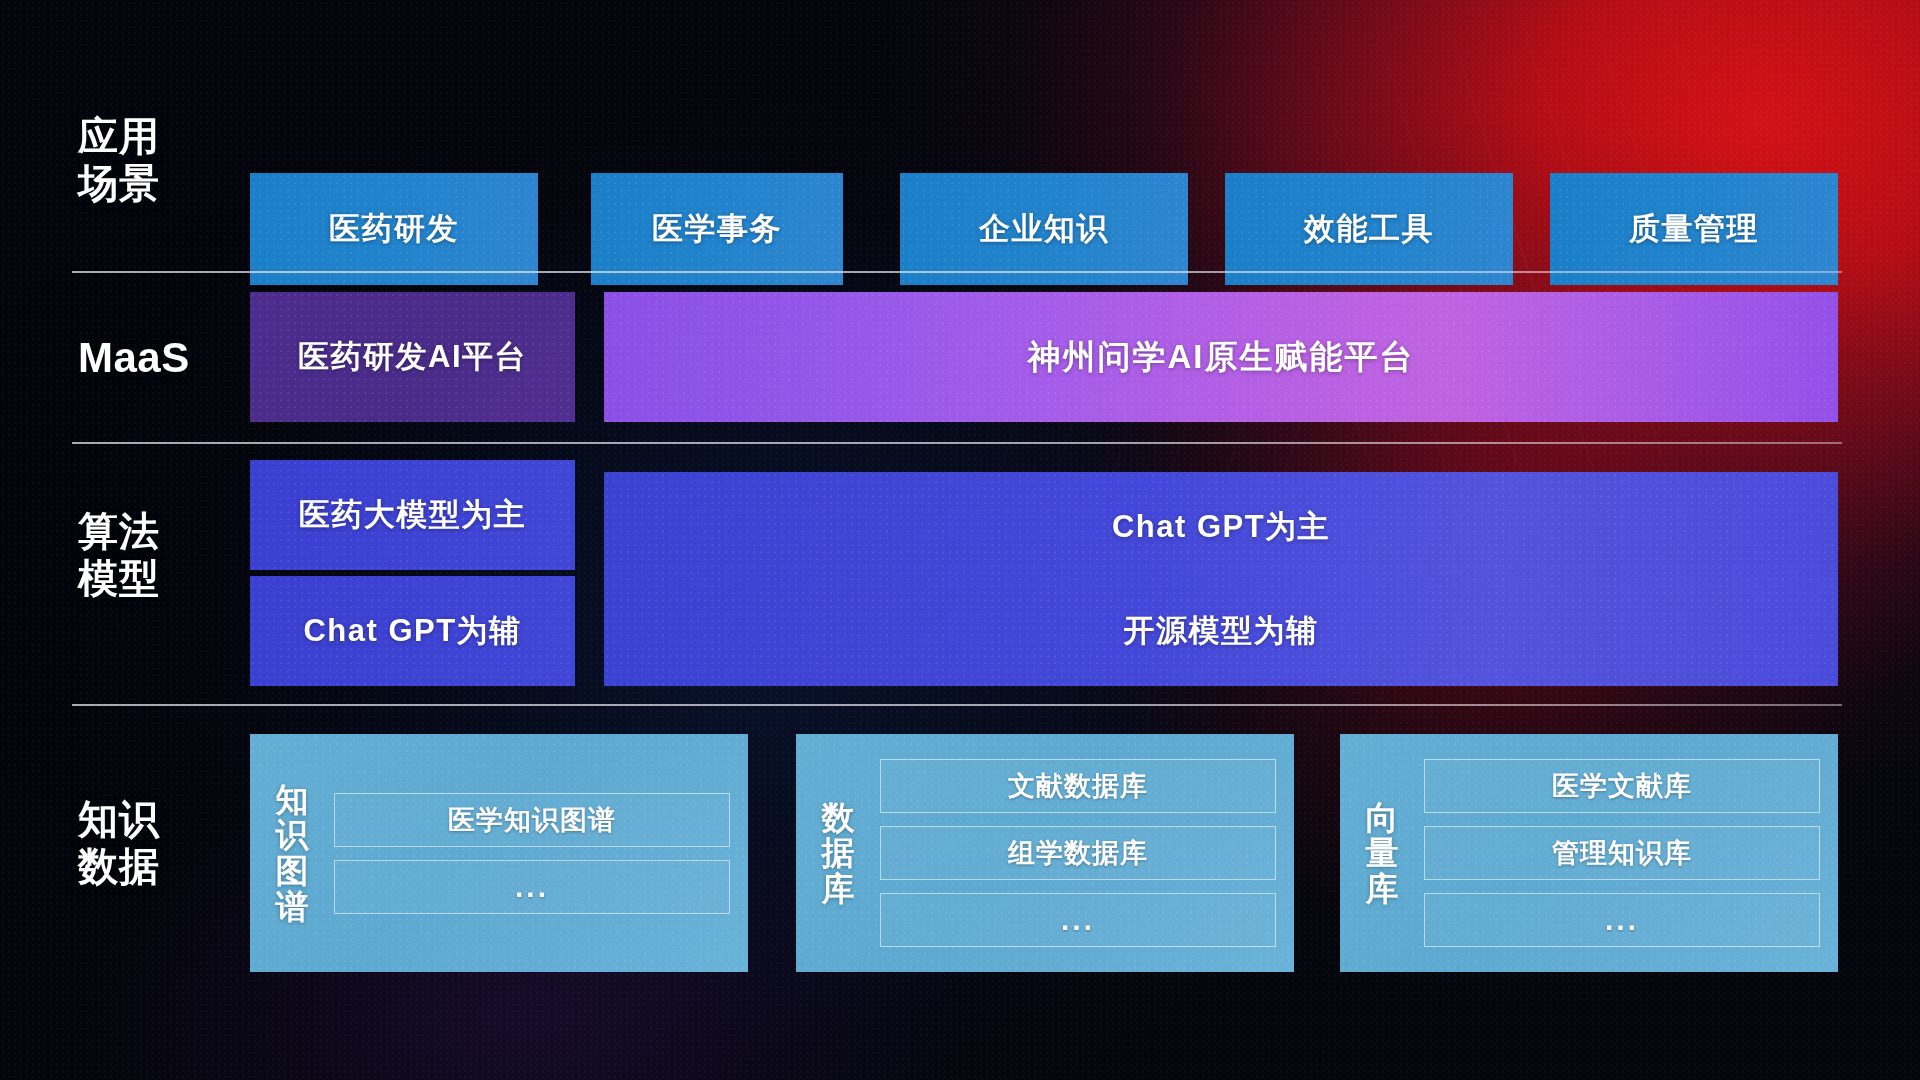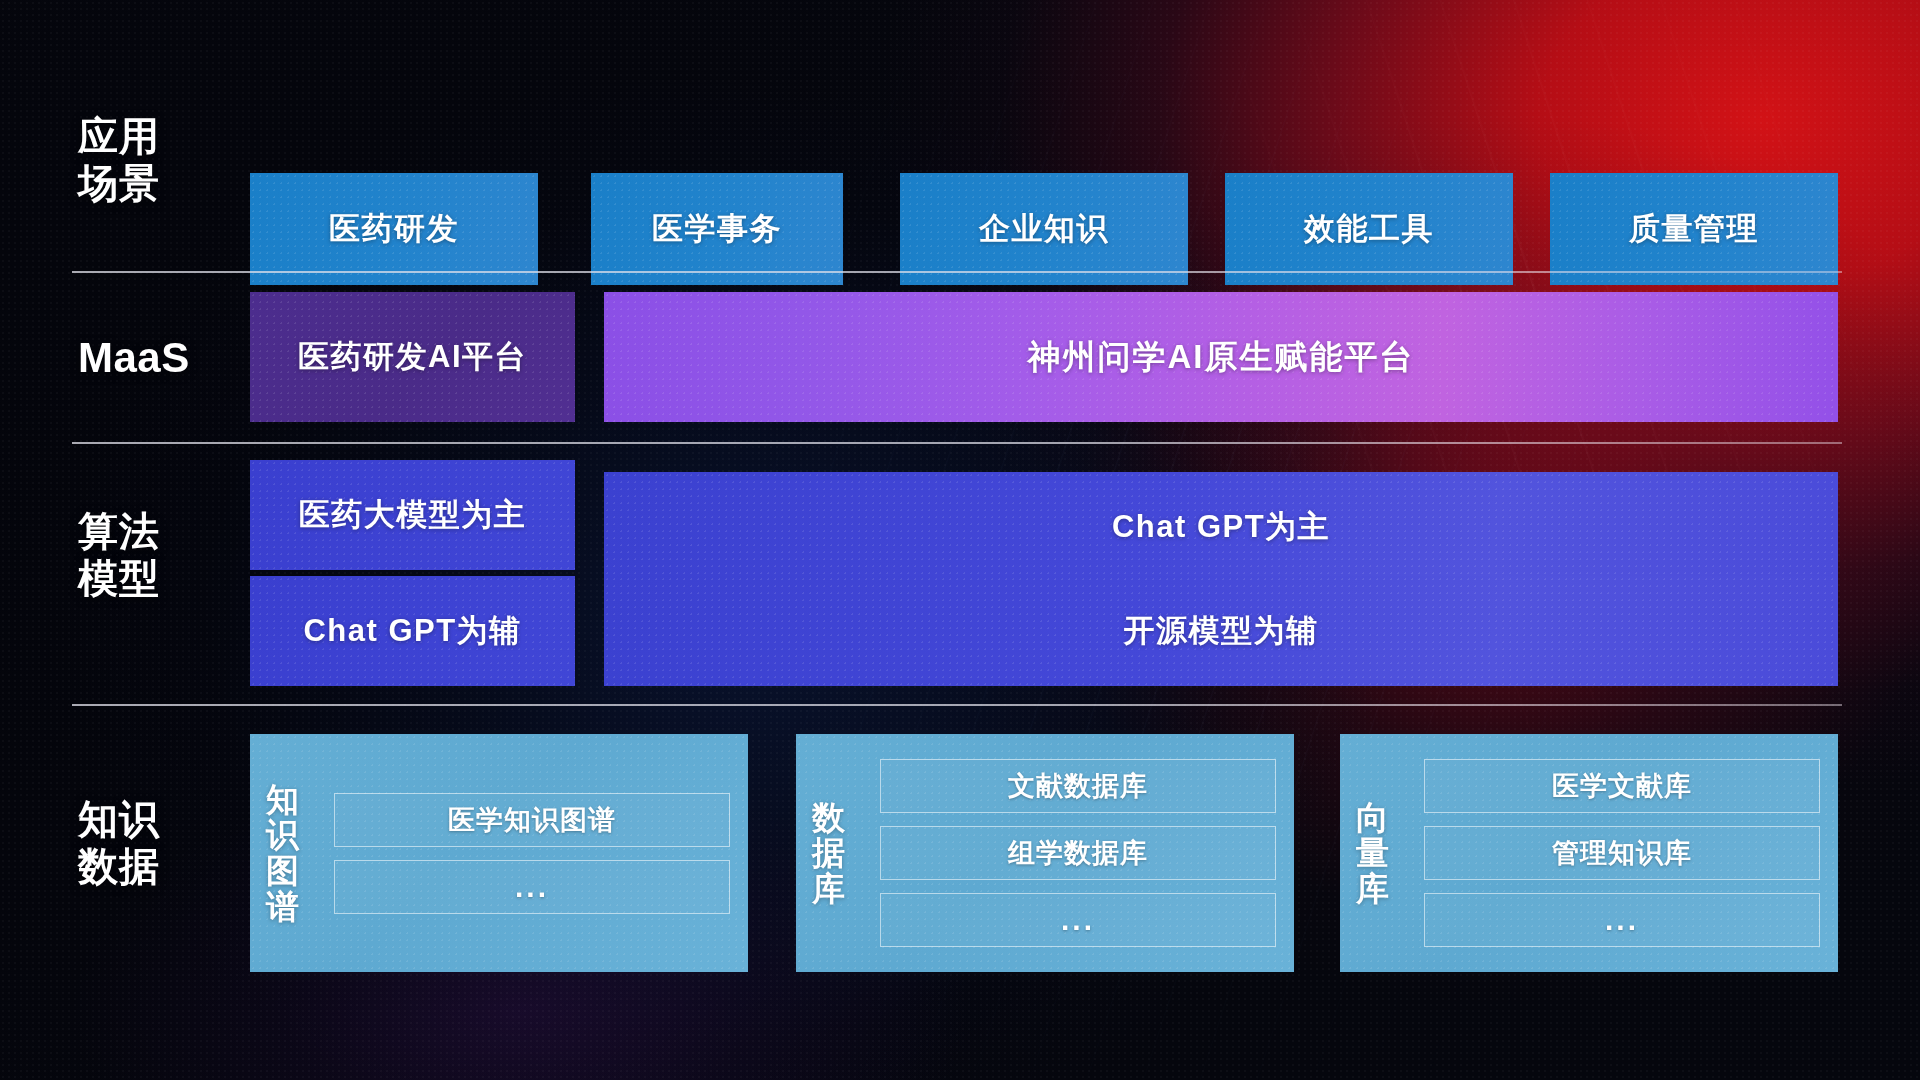--- a/index.html
+++ b/index.html
@@ -211,21 +211,21 @@
   .kd-vlabel {
     position: relative;
     z-index: 2;
     flex: 0 0 auto;
     width: 52px;
     color: #ffffff;
     font-weight: 700;
     font-size: 33px;
     line-height: 1.08;
     letter-spacing: 0;
-    text-align: left;
+    text-align: center;
     word-break: break-all;
     text-shadow: 0 1px 4px rgba(0,0,0,.3);
   }
   .kd-items {
     position: relative;
     z-index: 2;
     flex: 1 1 auto;
     display: flex;
     flex-direction: column;
     justify-content: center;

